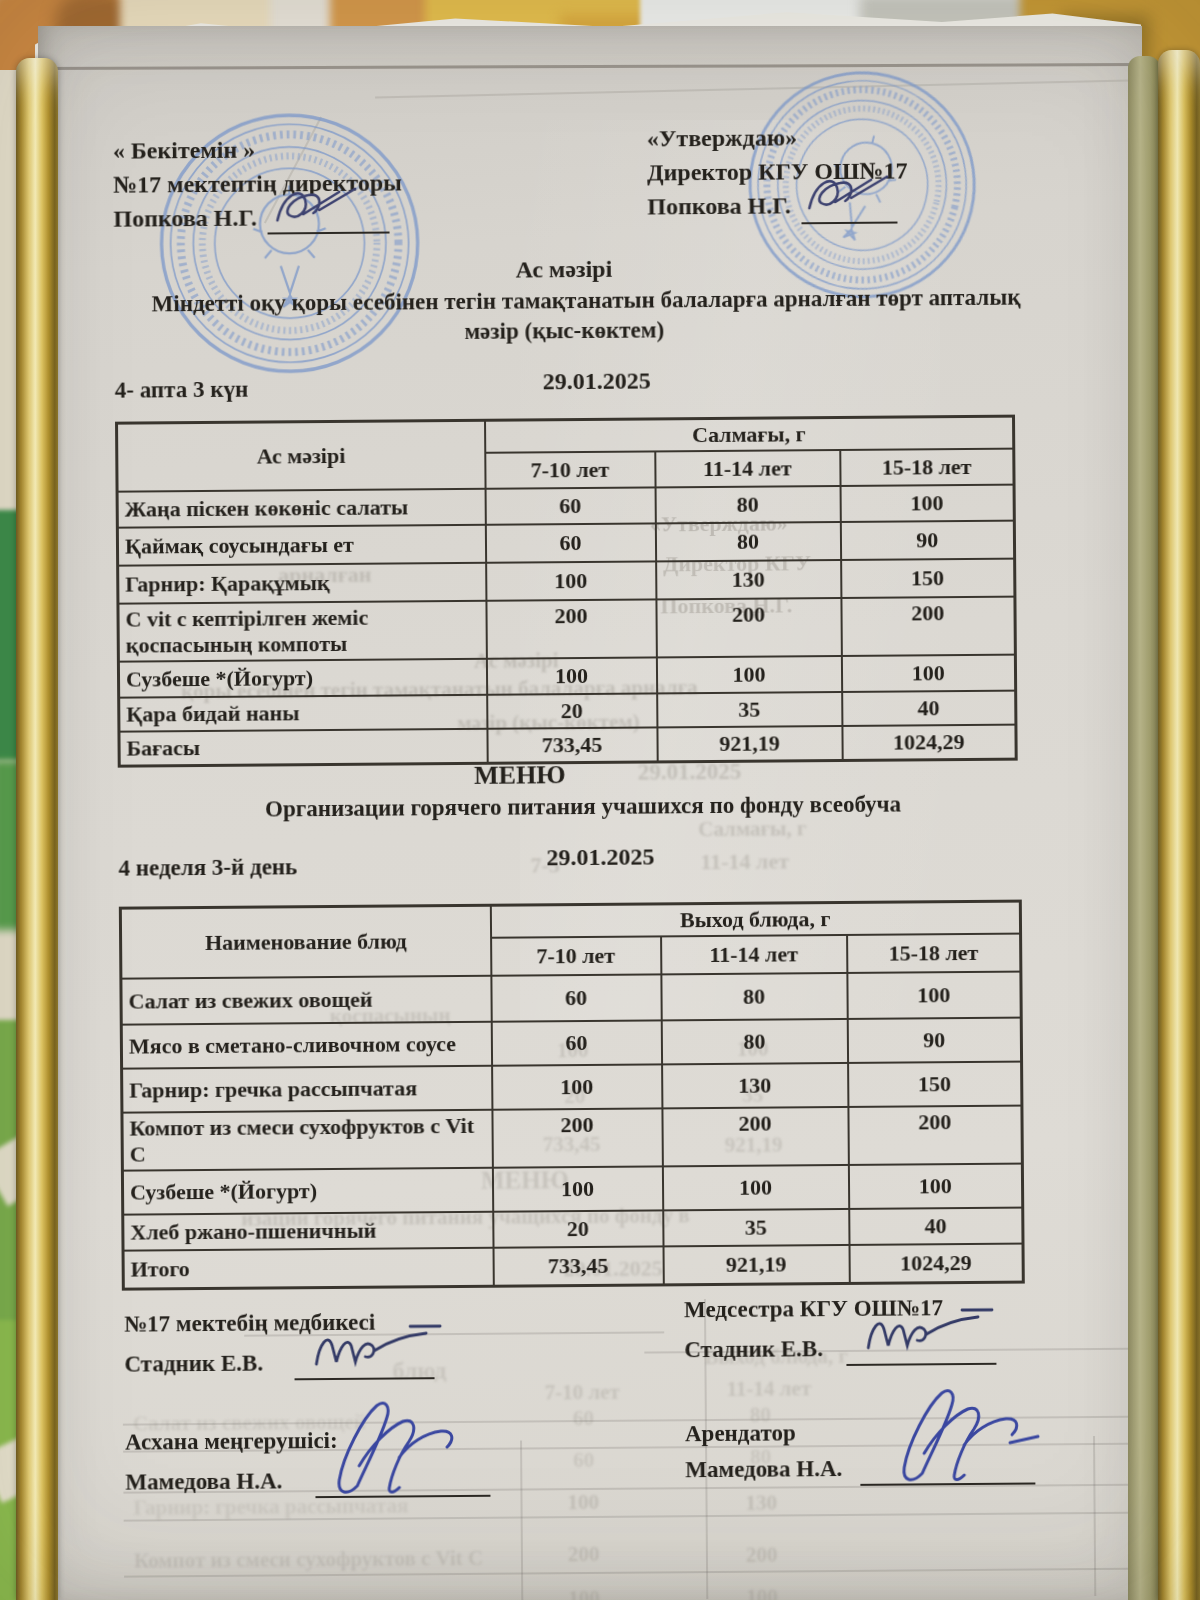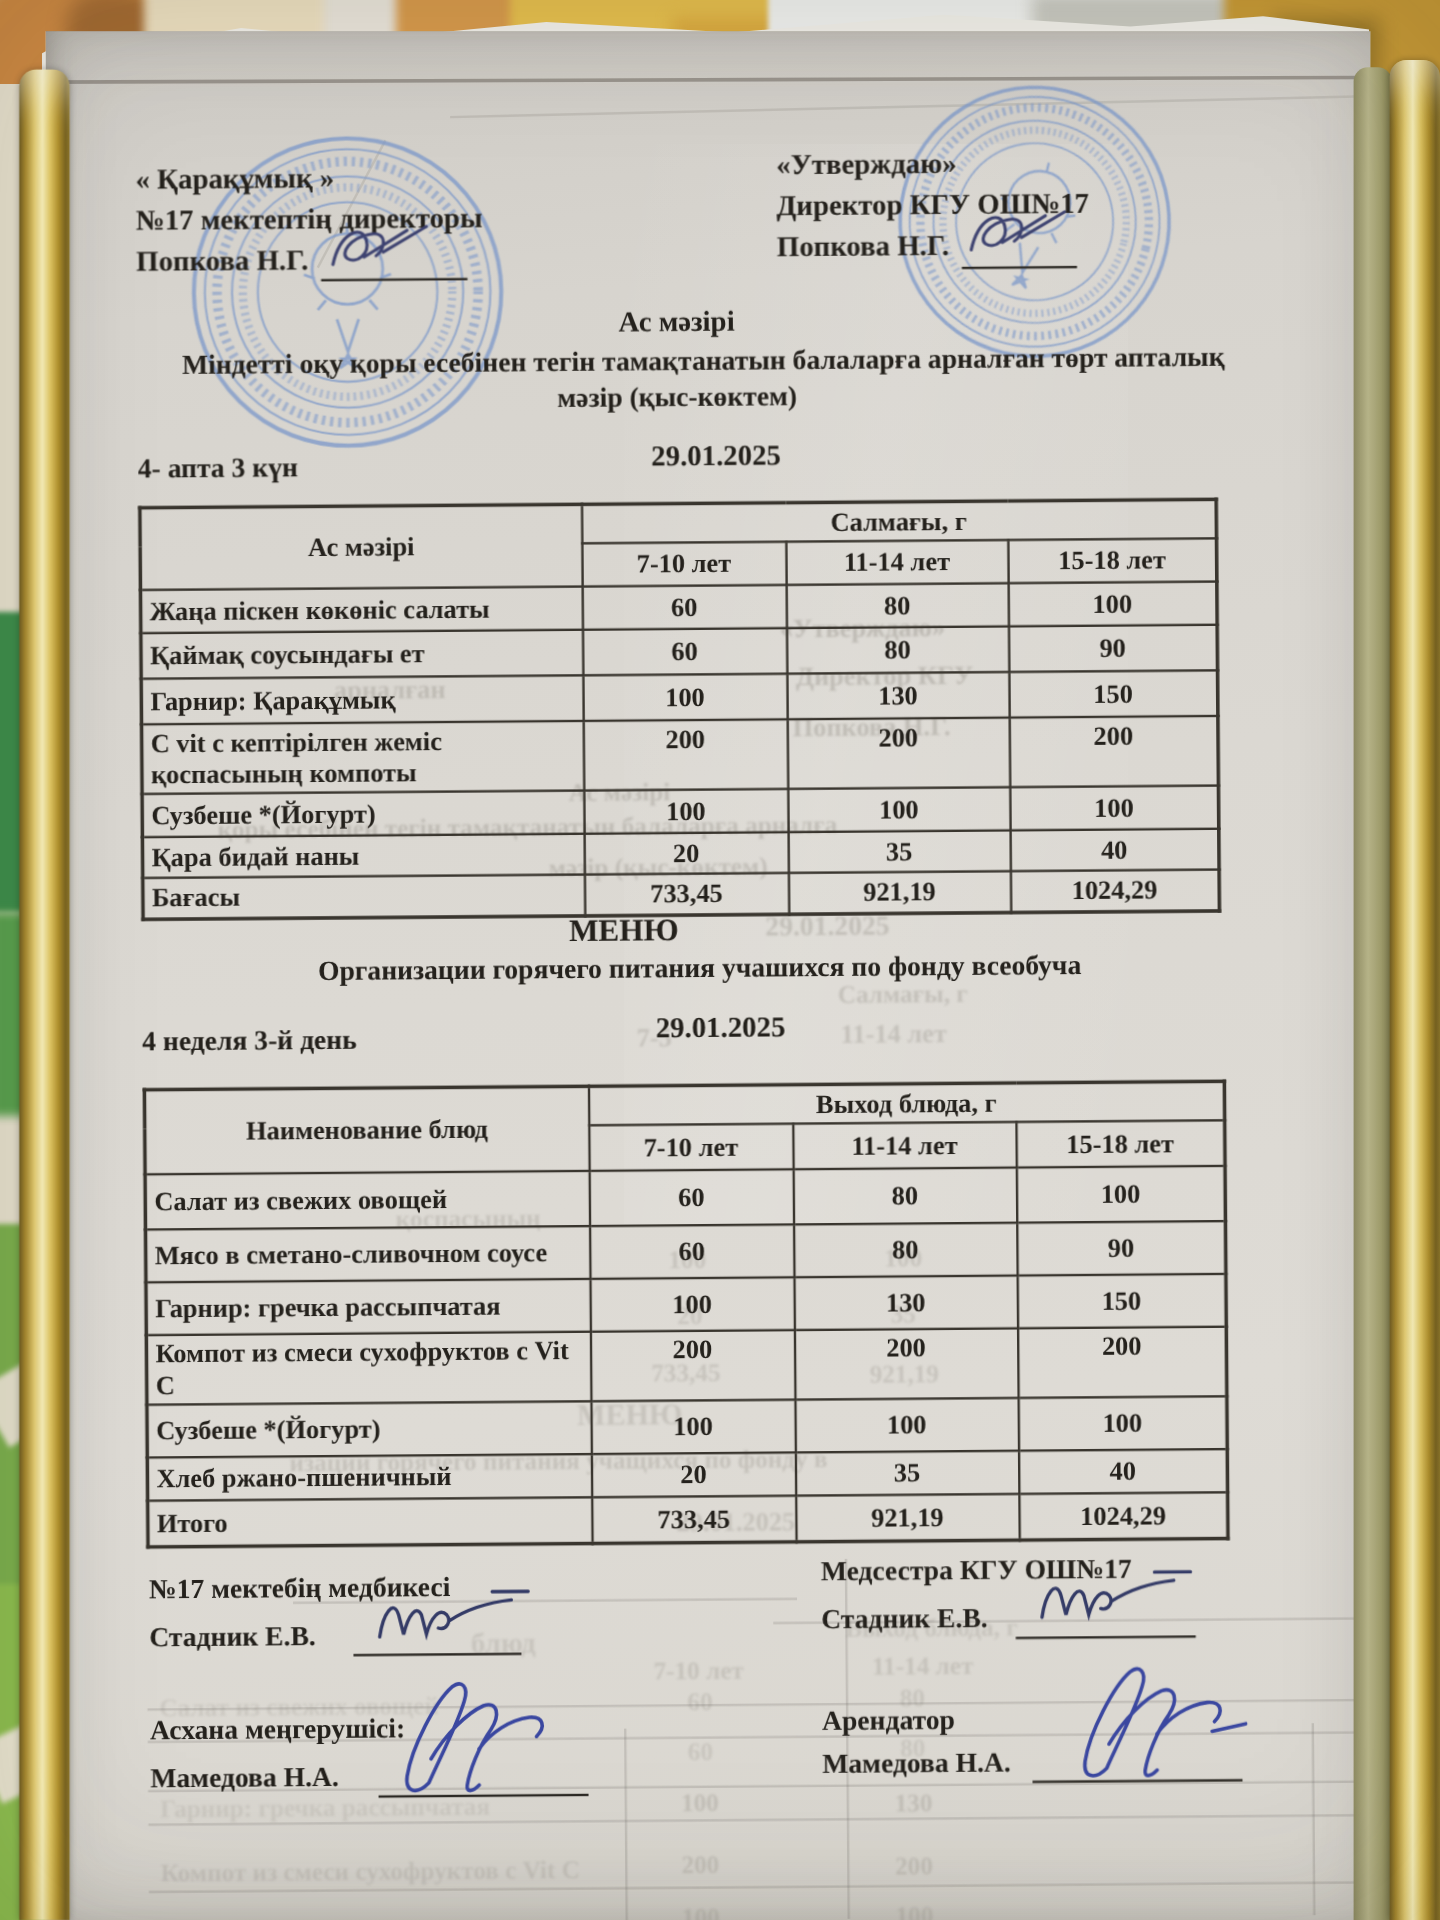--- a/index.html
+++ b/index.html
@@ -159,21 +159,21 @@
         <circle cx="120" cy="120" r="85" stroke-width="1.5"></circle>
         <circle cx="120" cy="120" r="77" stroke-width="6" stroke-dasharray="2 3" opacity=".6"></circle>
         <circle cx="120" cy="120" r="66" stroke-width="1.5"></circle>
         <circle cx="120" cy="103" r="26" stroke-width="2"></circle>
         <path d="M120 77 v-8 M96 110 l-8 -3 M144 110 l8 -3 M104 126 l-6 7 M136 126 l6 7" stroke-width="2"></path>
         <path d="M112 140 l8 24 l8 -24" stroke-width="2"></path>
         <path d="M114 176 l6 -10 l6 10 l-10 -7 h8 z" stroke-width="2"></path>
       </g>
     </svg>
 
-    <div class="abs txt" style="left:118px;top:132px;font-size:24px;">« Қарақұмық »</div>
+    <div class="abs txt" style="left:118px;top:132px;font-size:24px;">« Бекітемін »</div>
     <div class="abs txt" style="left:118px;top:166px;font-size:24px;">№17 мектептің директоры</div>
     <div class="abs txt" style="left:118px;top:200px;font-size:24px;">Попкова Н.Г.</div>
     <div class="underline" style="left:272px;top:230px;width:122px;"></div>
     <svg class="abs sig" style="left:268px;top:178px;" width="130" height="55" viewBox="0 0 130 55">
       <path d="M14 40 C20 14 38 6 42 20 C45 31 34 40 26 35 C20 31 28 18 45 15 C60 12 58 28 50 33 M40 34 L76 12 M56 30 L92 9" fill="none" stroke="#3d4270" stroke-width="2.6" stroke-linecap="round"></path>
     </svg>
 
     <div class="abs txt" style="left:652px;top:124px;font-size:24px;">«Утверждаю»</div>
     <div class="abs txt" style="left:652px;top:158px;font-size:24px;">Директор КГУ ОШ№17</div>
     <div class="abs txt" style="left:652px;top:192px;font-size:24px;">Попкова Н.Г.</div>

